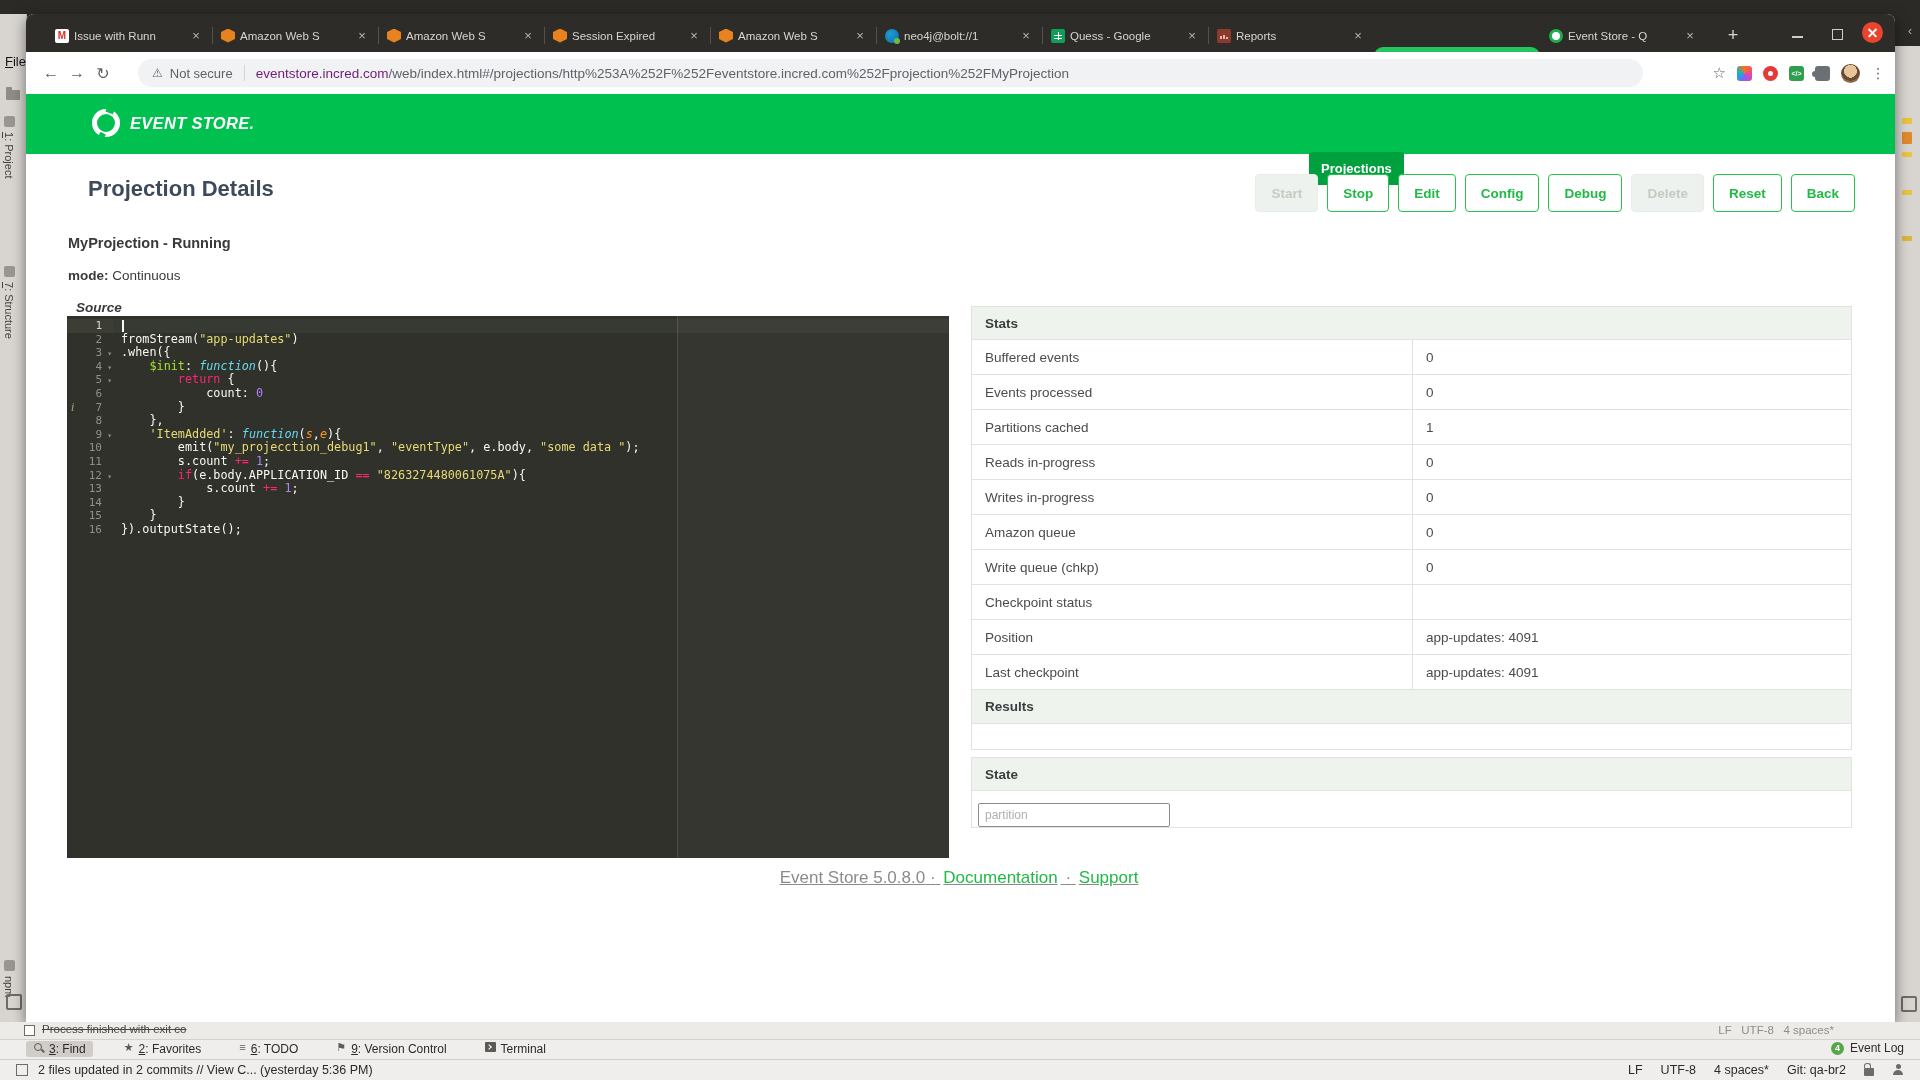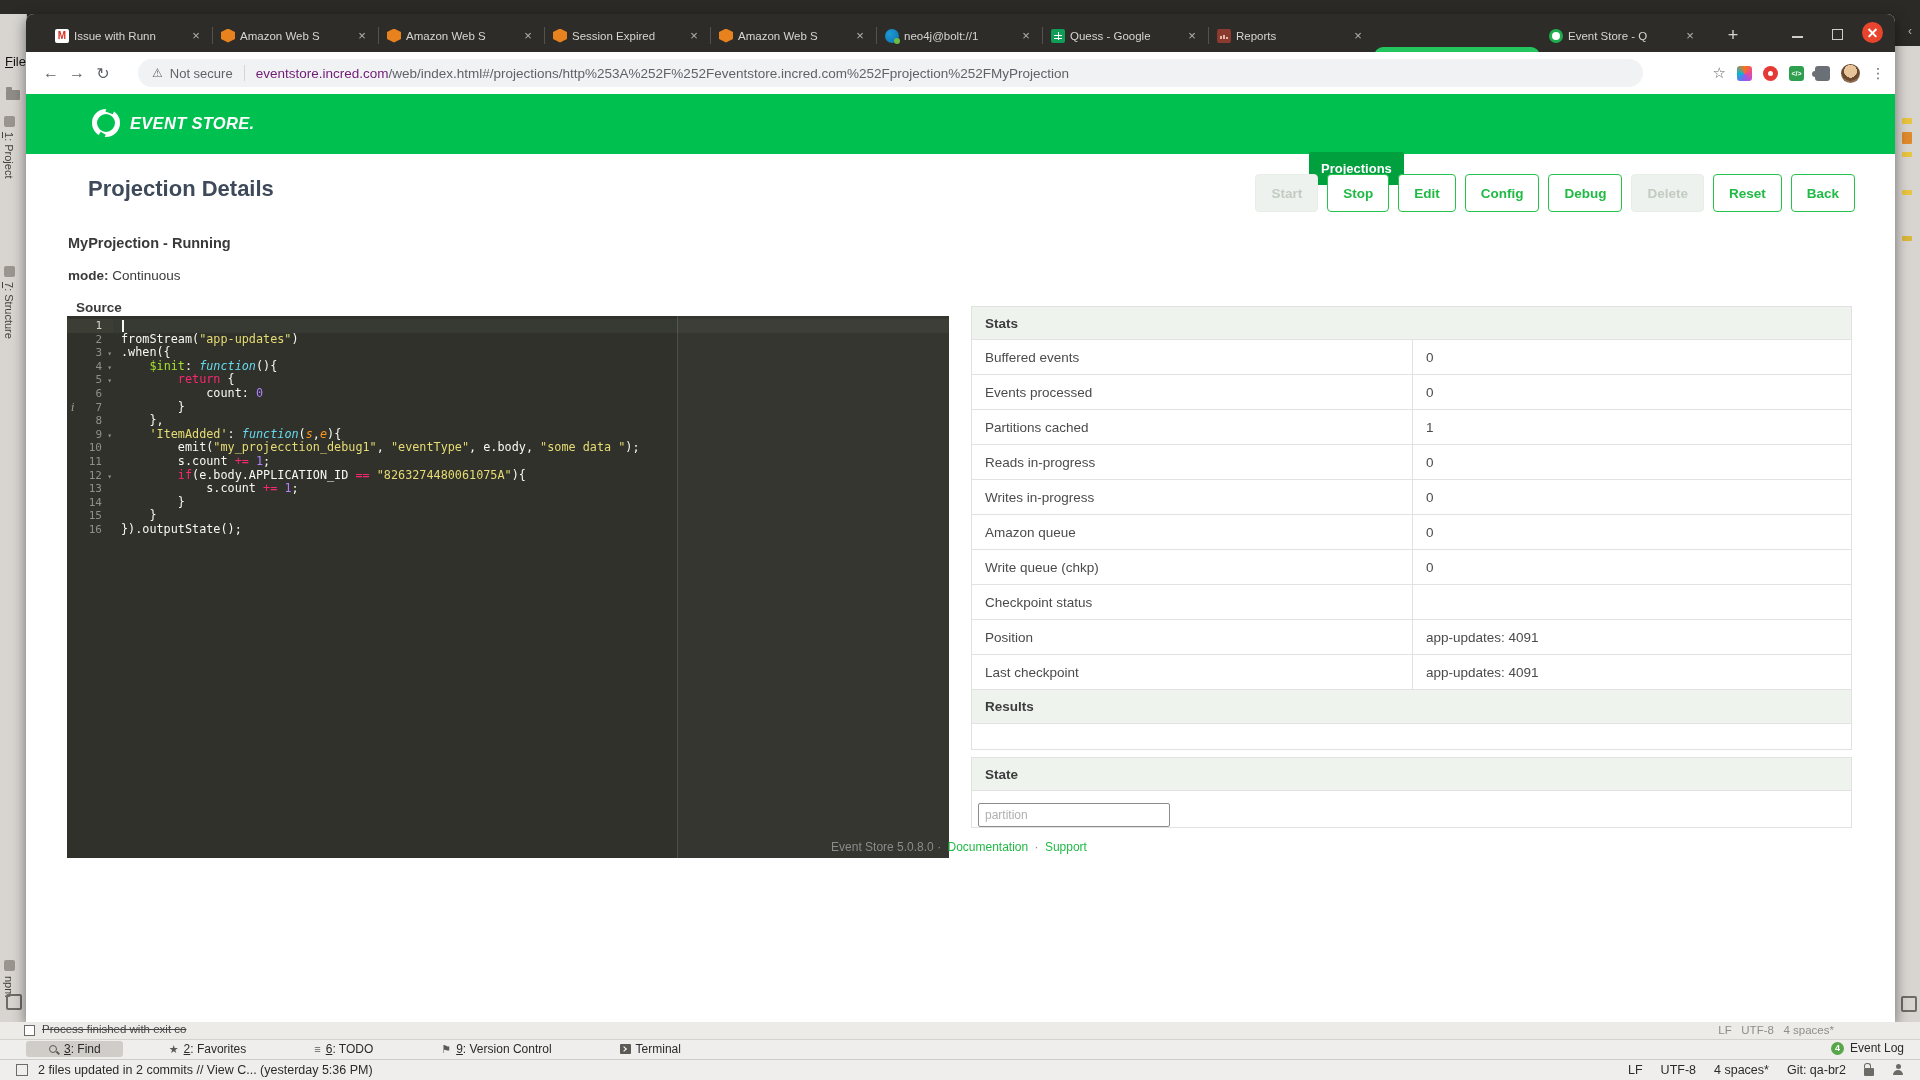--- a/index.html
+++ b/index.html
@@ -26,21 +26,21 @@
   .mk5{top:190px;height:5px;background:#d8b73c}
   .ide-right .tw2{position:absolute;bottom:10px;left:6px;width:12px;height:12px;border:2px solid #6e6a66;border-radius:2px;}
   .corner-chip{position:absolute;right:8px;top:24px;color:#b5b2ad;font-size:12px;}
 
   .ide-bottom{position:absolute;left:0;bottom:0;width:1920px;height:58px;background:#f0eeec;}
   .run-strip{position:absolute;top:0;left:0;right:0;height:17px;background:#edebe8;border-bottom:1px solid #d5d2ce;}
   .run-ico{position:absolute;left:24px;top:3px;width:9px;height:9px;border:1.5px solid #6e6a66;background:#fff;}
   .run-tab{position:absolute;left:42px;top:1px;font-size:11.5px;color:#474747;text-decoration:line-through;white-space:nowrap;}
   .ghost-status{position:absolute;right:86px;top:2px;font-size:11.5px;color:#908d89;white-space:pre;}
   .tools{position:absolute;top:17px;left:0;right:0;height:21px;border-bottom:1px solid #cfccc8;display:flex;align-items:center;padding-left:26px;gap:24px;font-size:12px;color:#2b2b2b;box-sizing:border-box;}
-  .tool{display:flex;align-items:center;gap:5px;padding:1px 22px;border-radius:3px;white-space:nowrap;}
+  .tool{display:flex;gap:5px;padding:1px 7px;border-radius:3px;white-space:nowrap;}
   .tool.active{background:#d0cdc9;}
   .tool .tico{color:#5d5a56;font-size:11px;line-height:11px;}
   .mag{position:relative;width:11px;height:11px;}
   .mag::before{content:"";position:absolute;left:1px;top:1px;width:6px;height:6px;border:1.5px solid #5d5a56;border-radius:50%;}
   .mag::after{content:"";position:absolute;left:8px;top:8px;width:4px;height:1.5px;background:#5d5a56;transform:rotate(45deg);}
   .term-ico{width:11px;height:10px;background:#5d5a56;border-radius:1px;position:relative;}
   .term-ico::before{content:"";position:absolute;left:2px;top:3px;width:3px;height:3px;border-left:1.5px solid #fff;border-bottom:1.5px solid #fff;transform:rotate(-135deg);}
   .eventlog{position:absolute;right:16px;top:19px;display:flex;gap:6px;align-items:center;font-size:12px;color:#2b2b2b;}
   .el-badge{width:13px;height:13px;border-radius:50%;background:#57a64a;color:#fff;font-size:9px;font-weight:bold;display:flex;align-items:center;justify-content:center;}
   .statusbar{position:absolute;bottom:0;left:0;right:0;height:20px;display:flex;align-items:center;font-size:12.5px;color:#2b2b2b;padding:0 16px;box-sizing:border-box;}
@@ -123,21 +123,21 @@
   .navitem.active{background:#00a03f;}
 
   .page-title{position:absolute;left:62px;top:82px;font-size:22px;font-weight:bold;color:#3e4a5a;}
   .actions{position:absolute;right:40px;top:80px;display:flex;gap:9px;}
   .btn{height:38px;padding:0 15px;font-size:13.5px;font-weight:bold;color:#21ba45;background:#fff;border:1.5px solid #27c24c;border-radius:4px;font-family:"Liberation Sans",sans-serif;}
   .btn.disabled{color:#c2ccc2;background:#eef2ee;border-color:#e7ede7;}
 
   .proj-title{position:absolute;left:42px;top:141px;font-size:14.5px;font-weight:bold;color:#3a3a3a;}
   .mode{position:absolute;left:42px;top:174px;font-size:13.5px;color:#3a3a3a;}
   .mode .mlabel{font-weight:bold;}
-  .source-label{position:absolute;left:50px;top:206px;font-size:13.5px;font-weight:bold;color:#3a3a3a;}
+  .source-label{position:absolute;left:50px;top:206px;font-size:13.5px;font-weight:bold;color:#3a3a3a;font-style:italic;}
 
   
   .editor{position:absolute;left:41px;top:222px;width:882px;height:542px;background:#2f312a;font-family:"DejaVu Sans Mono",monospace;overflow:hidden;}
   .pm-zone{position:absolute;left:611px;right:0;top:0;bottom:0;background:rgba(255,255,255,.028);}
   .pm{position:absolute;left:610px;top:0;bottom:0;width:1px;background:rgba(248,248,242,.15);}
   .code-lines{position:absolute;left:0;top:3px;right:0;}
   .cl{position:relative;display:flex;height:13.6px;line-height:13.6px;font-size:11.8px;}
   .cl.active{background:rgba(255,255,255,.045);}
   .gut{width:46px;flex:none;position:relative;color:#8f908a;font-size:11px;text-align:right;padding-right:11px;box-sizing:border-box;}
   .cl.active .gut{background:#3c3e36;color:#d6d6cd;}
@@ -155,21 +155,21 @@
   .thead.joined{border-top:none;}
   .trow{height:35px;border:1px solid #e2e2e2;border-top:none;display:flex;box-sizing:border-box;}
   .tlabel{width:440px;display:flex;align-items:center;padding-left:13px;box-sizing:border-box;}
   .tvalue{flex:1;border-left:1px solid #e2e2e2;display:flex;align-items:center;padding-left:13px;}
   .empty-row{height:26px;border:1px solid #e2e2e2;border-top:none;box-sizing:border-box;}
   .gap{height:7px;}
   .input-row{height:37px;border:1px solid #e2e2e2;border-top:none;display:flex;align-items:flex-end;padding-left:6px;box-sizing:border-box;}
   .part-input{width:178px;height:20px;border:1px solid #8c8c8c;border-radius:2px;font-size:12px;padding:1px 6px;color:#333;font-family:"Liberation Sans",sans-serif;}
   .part-input::placeholder{color:#b0b0b0;}
 
-  .es-footer{position:absolute;top:746px;left:0;width:100%;text-align:center;font-size:12px;color:#8b8b8b;}
+  .es-footer{position:absolute;top:774px;left:0;width:100%;text-align:center;font-size:17px;color:#8b8b8b;text-decoration:underline;}
   .es-footer a{color:#21ba45;text-decoration:none;margin:0 3px;}
 
   u{text-decoration:underline;}
 </style>
 </head>
 <body>
 
 <div class="stage">
 
   <div class="ide-left">

